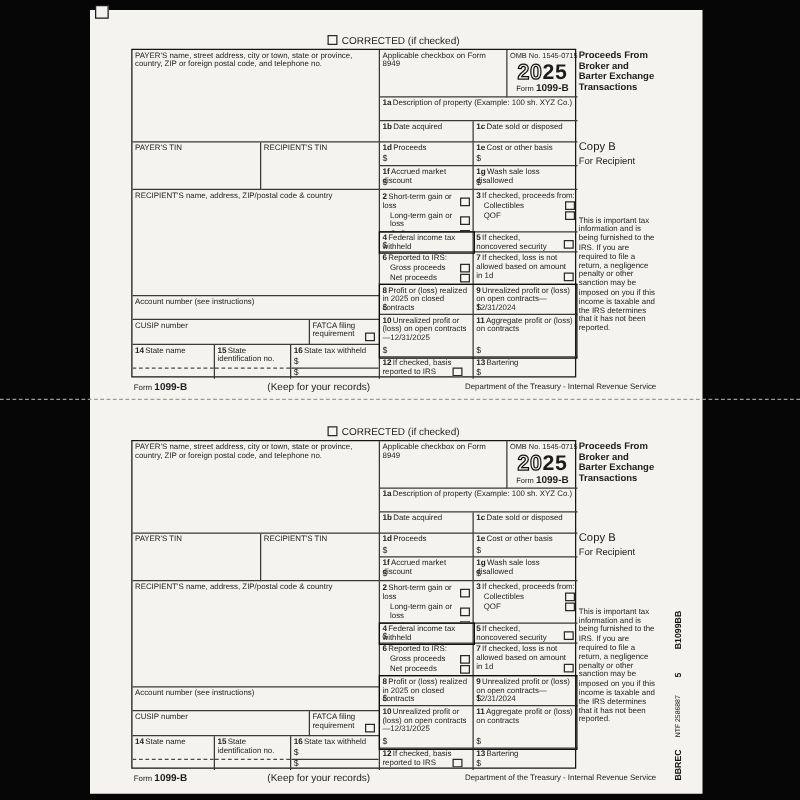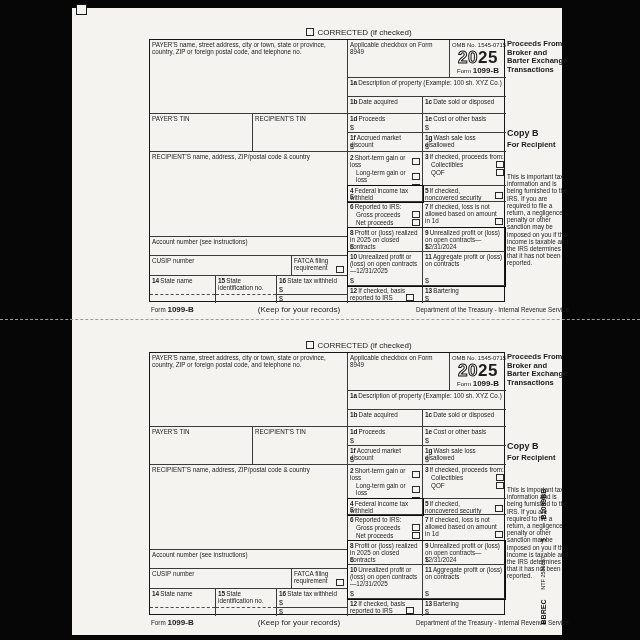--- a/index.html
+++ b/index.html
@@ -4,21 +4,21 @@
 <style>
   * { margin:0; padding:0; box-sizing:border-box; }
   html,body { width:640px; height:640px; background:#060606; overflow:hidden;
     font-family:"Liberation Sans","DejaVu Sans",sans-serif; color:#1c1c1c; }
   .paper { position:absolute; left:72px; top:8px; width:490px; height:627px; background:#f4f3f0; }
   .reg-mark { position:absolute; left:4px; top:-4px; width:11px; height:11px;
     border:1.5px solid #1a1a1a; background:#f4f3f0; }
   .perforation { position:absolute; left:0; top:319px; width:640px; height:0;
     border-top:1.5px dashed #9a9a96; }
   .form-slot { position:absolute; left:33px; width:422px; height:290px; }
-  .form { position:relative; width:100%; height:100%;margin-left:44px; }
+  .form { position:relative; width:100%; height:100%; }
 
   .corrected-row { position:absolute; left:0; top:0; width:420px; text-align:center;
     font-size:8px; line-height:10px; }
   .corrected-row .cb { width:8px; height:8px; margin-right:3px; vertical-align:-1px; }
 
   .grid { position:absolute; left:0; top:11px; width:356px; height:263px;
     border:1.5px solid #161616; background:#f4f3f0; }
   .cell { position:absolute; border-right:1px solid #3a3a3a; border-bottom:1px solid #3a3a3a;
     padding:1px 2px; font-size:6.3px; line-height:7px; overflow:hidden; }
   .cell.er { border-right:none; } .cell.eb { border-bottom:none; }
@@ -33,21 +33,21 @@
 
   .omb-box { text-align:center; }
   .omb-line { font-size:5.9px; line-height:8px; white-space:nowrap; }
   .year-line { font-size:17px; line-height:17px; font-weight:bold; letter-spacing:0.5px; }
   .year-outline { color:#f4f3f0; -webkit-text-stroke:1px #111; }
   .form-line { font-size:6px; line-height:9px; }
   .form-line b { font-size:8px; }
 
   .right-col { position:absolute; left:358px; width:62px; text-align:left; }
   .title-col { top:12px; font-weight:bold; font-size:7.6px; line-height:8.6px; }
-  .copy-col  { top:100px; font-weight:bold; }
+  .copy-col  { top:84px; font-weight:normal; }
   .copy-main { font-size:9px; line-height:11px; }
   .copy-sub  { font-size:7.6px; line-height:11px; }
   .notice-col { top:145px; font-size:6.3px; line-height:7.2px; }
 
   .footer { position:absolute; left:0; top:277px; width:420px; height:10px; font-size:6.3px; }
   .footer .f-left  { position:absolute; left:2px; top:0; }
   .footer .f-left b { font-size:8px; }
   .footer .f-keep  { position:absolute; left:70px; width:160px; text-align:center; top:0; font-size:8px; }
   .footer .f-dept  { position:absolute; right:0; top:1px; }
 

